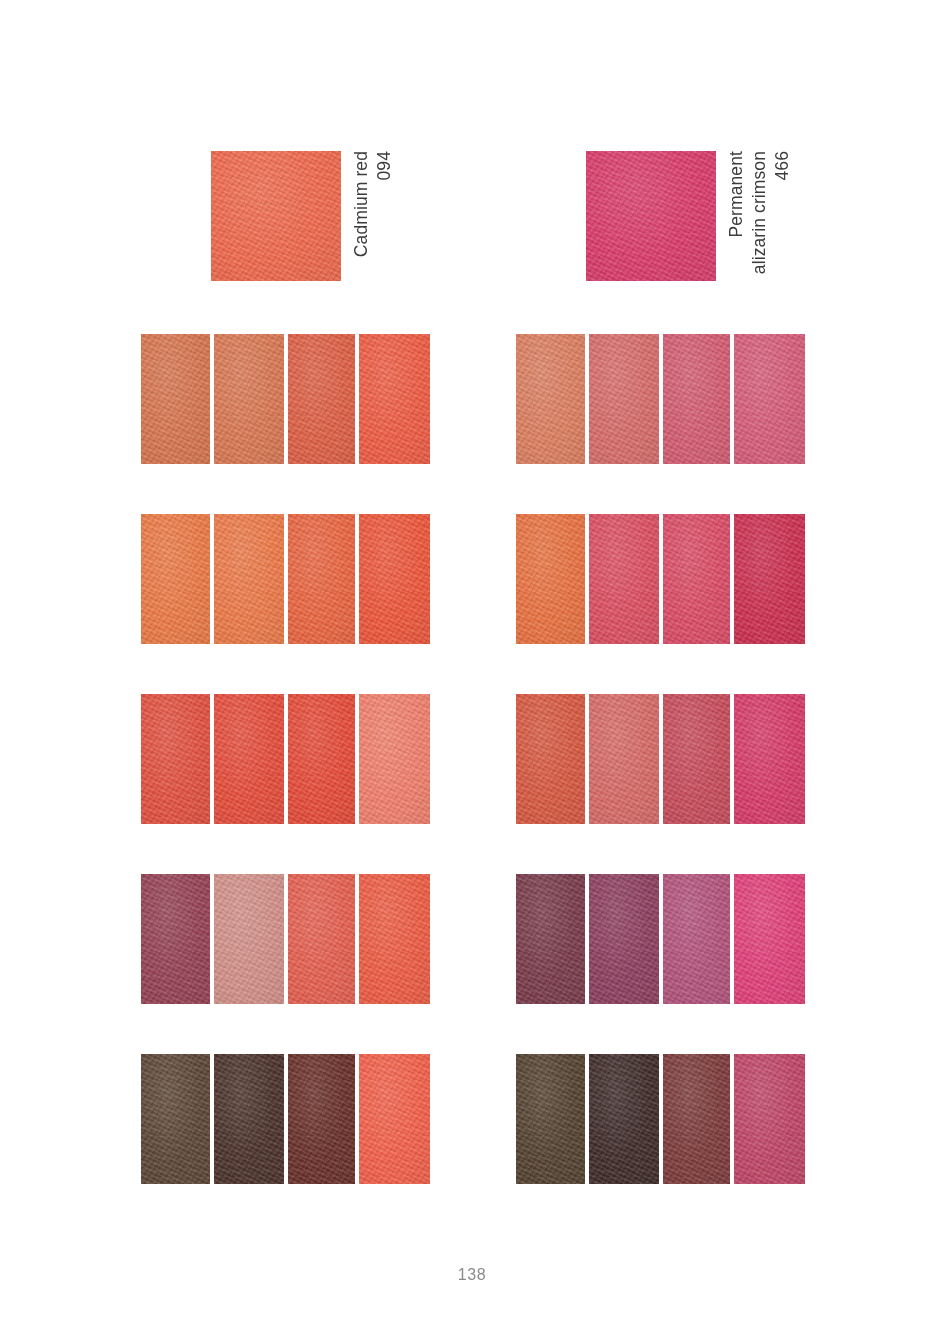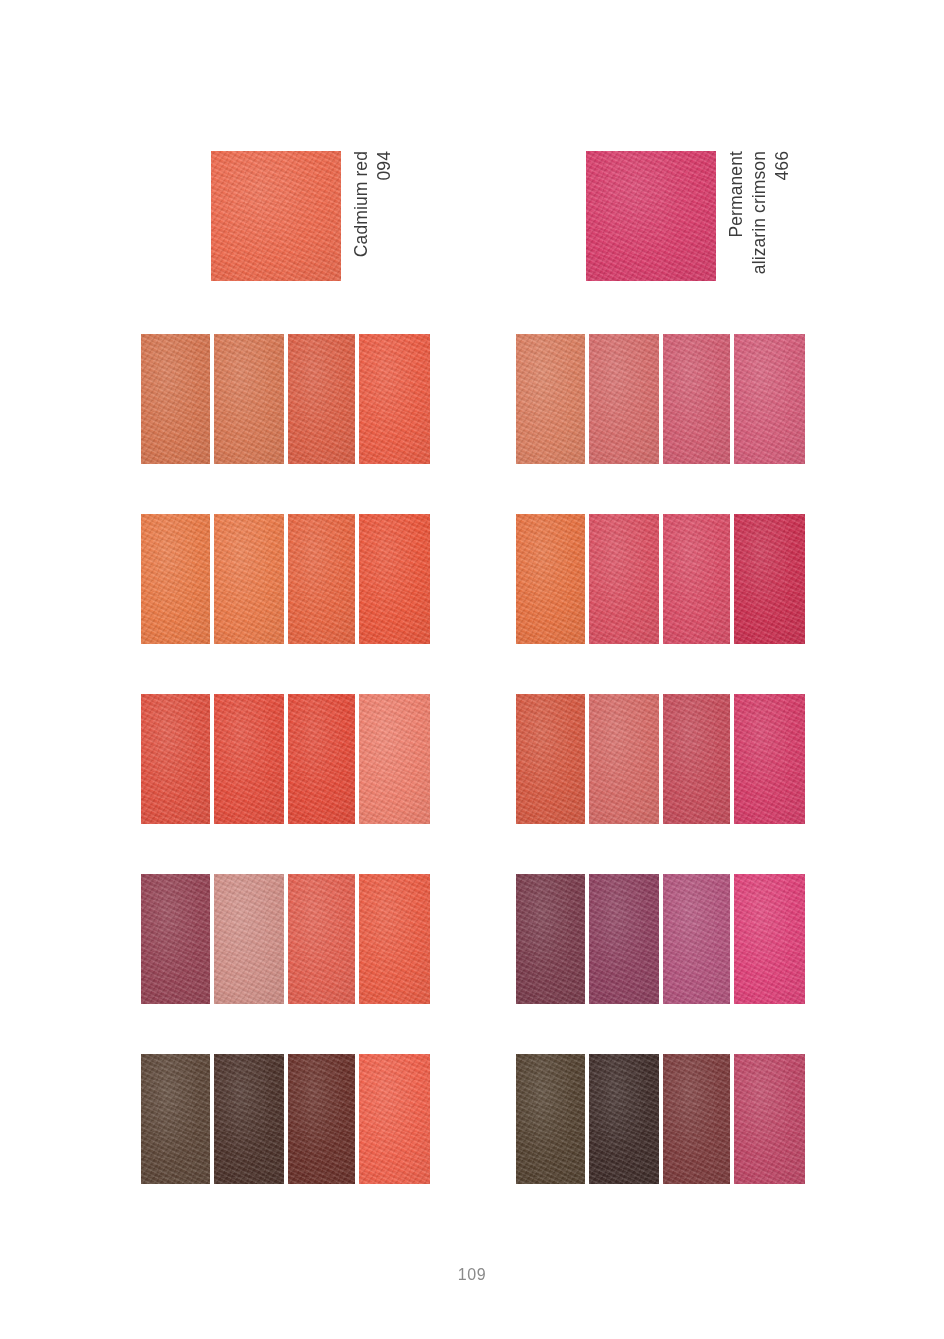--- a/index.html
+++ b/index.html
@@ -289,15 +289,15 @@
         </div>
         <div class="swatch" style="width: 67px; background-color: rgb(125, 58, 59);">
           <div class="grain" style="position: absolute; inset: 0px;"></div>
         </div>
         <div class="swatch" style="width: 71px; background-color: rgb(193, 69, 102);">
           <div class="grain" style="position: absolute; inset: 0px;"></div>
         </div>
       </div>
     </div>
 
-  <div class="folio">109</div>
+  <div class="folio">138</div>
 
 </div>
 
 </body></html>

